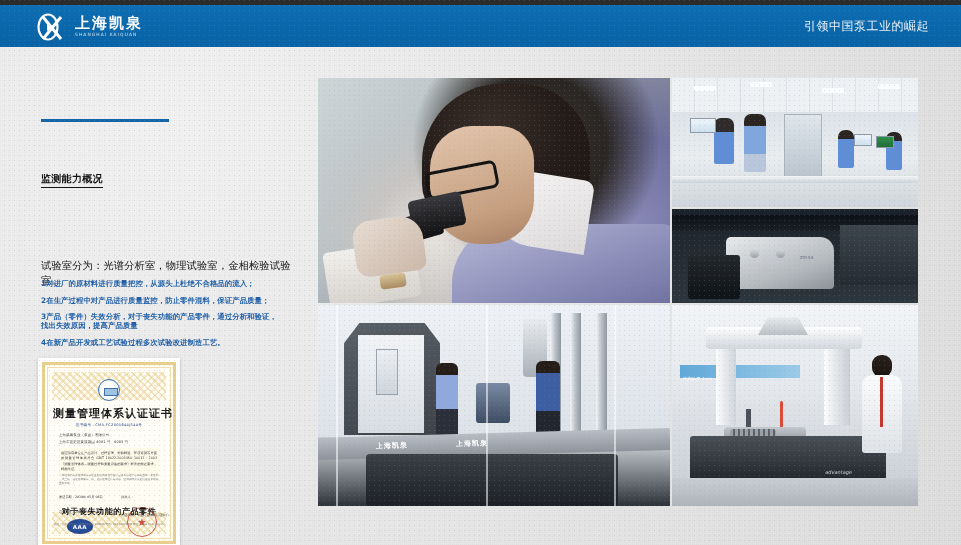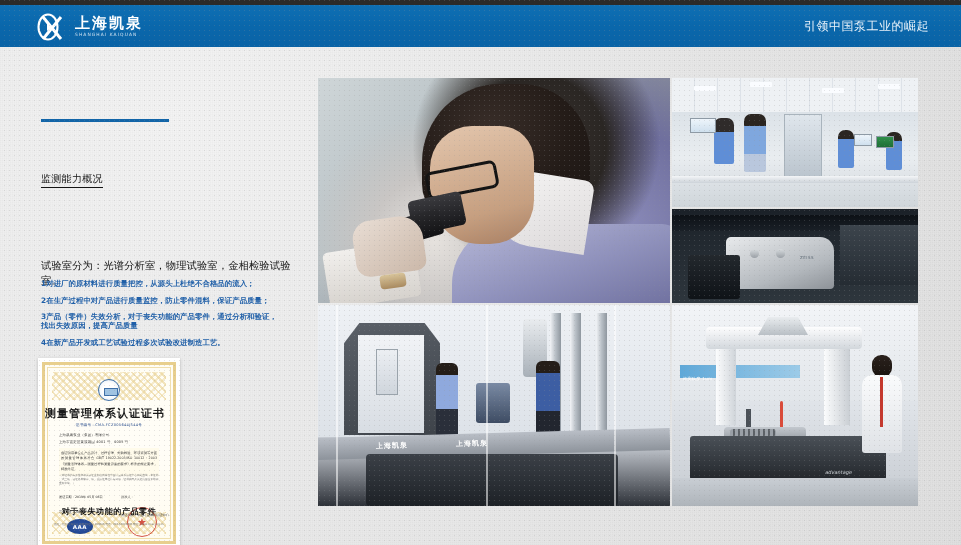--- a/index.html
+++ b/index.html
@@ -68,21 +68,21 @@
     font-size:25px; font-weight:bold; color:#1b1b1b;
     letter-spacing:1.5px;
   }
   #title-rule{
     position:absolute; left:41px; top:72px; width:128px; height:3px;
     background:#1265a8;
   }
 
   #section-head{
     position:absolute; left:41px; top:125px;
-    font-size:10px; font-weight:normal; color:#141414;
+    font-size:10px; font-weight:bold; color:#141414;
     border-bottom:1px solid #141414; padding-bottom:1px;
     letter-spacing:.3px;
   }
   #para1{
     position:absolute; left:41px; top:140px; width:237px;
     font-size:10.3px; color:#1a1a1a; line-height:16.5px;
     text-align:justify; letter-spacing:.1px;
   }
   #para2{
     position:absolute; left:41px; top:211px; width:250px;
@@ -128,21 +128,21 @@
     position:absolute; left:50%; top:14px; transform:translateX(-50%);
     width:22px; height:22px; border-radius:50%;
     border:1.6px solid #3d6fa8;
     background:radial-gradient(circle,#fff 45%,#dce9f5 100%);
   }
   .cert-emblem:after{
     content:""; position:absolute; left:5px; top:8px; width:12px; height:6px;
     border:1.2px solid #3d6fa8; background:#9fc3e2;
   }
   .cert-title{
-    position:absolute; left:0; right:0; top:41px; text-align:left;
+    position:absolute; left:0; right:0; top:41px; text-align:right;
     font-size:11px; font-weight:bold; color:#1a1a1a; letter-spacing:1px;
   }
   .cert-no{
     position:absolute; left:0; right:0; top:58px; text-align:center;
     font-size:3.6px; color:#2a4f8f; letter-spacing:.3px;
   }
   .cert-field{
     position:absolute; left:14px; right:14px;
     font-size:3.4px; color:#333; letter-spacing:.2px;
   }

